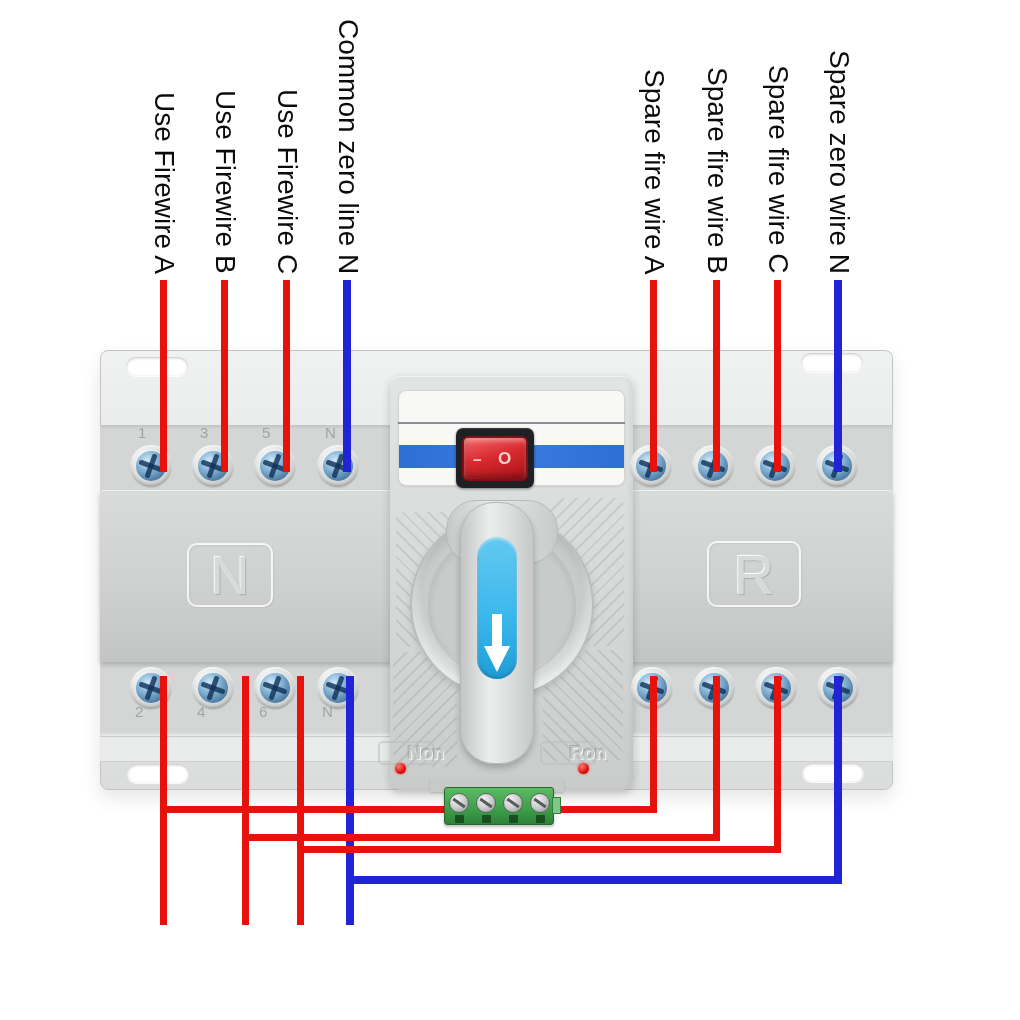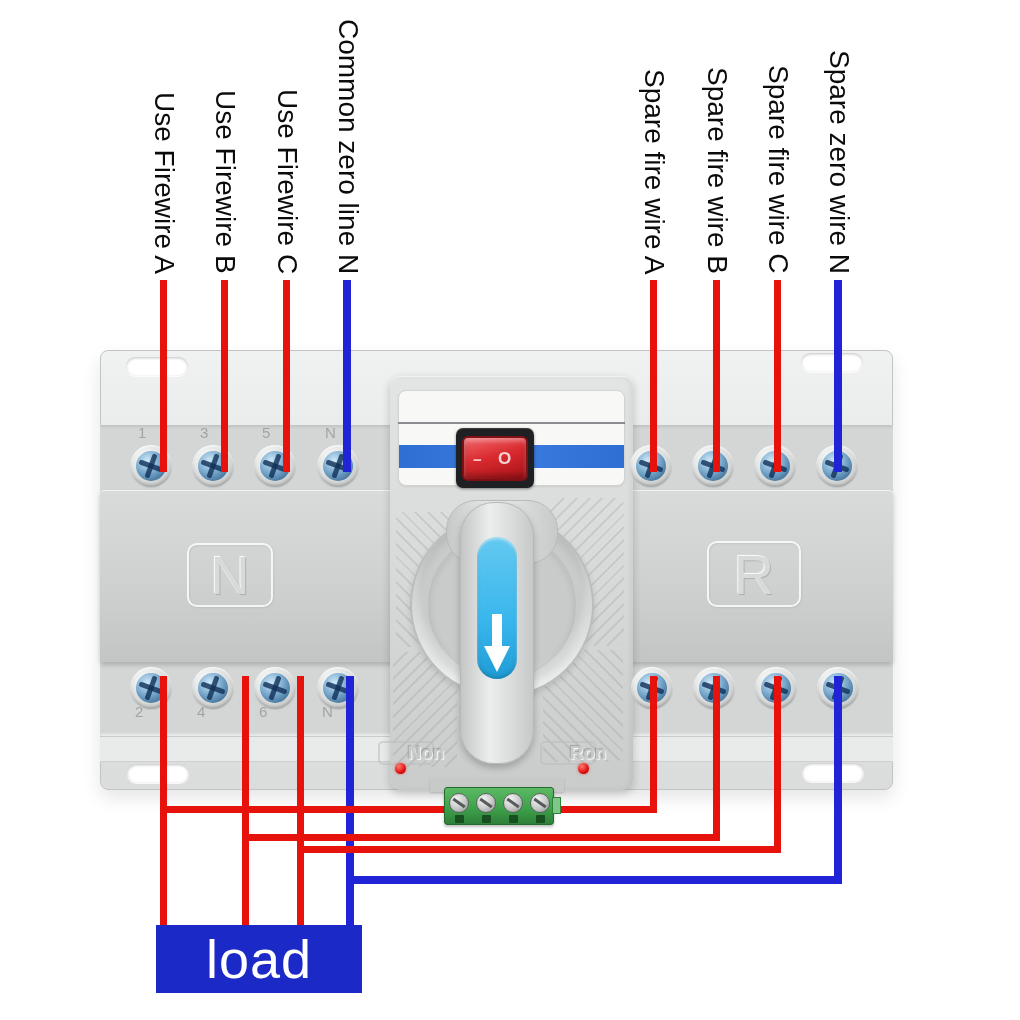--- a/index.html
+++ b/index.html
@@ -240,23 +240,20 @@
     <div class="gscrew" style="left:31px;top:5px;"></div>
     <div class="gscrew" style="left:58px;top:5px;"></div>
     <div class="gscrew" style="left:85px;top:5px;"></div>
     <div class="ghole" style="left:10px;top:27px;"></div>
     <div class="ghole" style="left:37px;top:27px;"></div>
     <div class="ghole" style="left:64px;top:27px;"></div>
     <div class="ghole" style="left:91px;top:27px;"></div>
   </div>
   <div class="gtab"></div>
 
-  <div class="load">
-      <span style="position:static;">load</span>
-    </div>
 
   <div class="vlabel" style="left:146px;">Use Firewire A</div>
   <div class="vlabel" style="left:207px;">Use Firewire B</div>
   <div class="vlabel" style="left:269px;">Use Firewire C</div>
   <div class="vlabel" style="left:330px;">Common zero line N</div>
   <div class="vlabel" style="left:636px;">Spare fire wire A</div>
   <div class="vlabel" style="left:699px;">Spare fire wire B</div>
   <div class="vlabel" style="left:760px;">Spare fire wire C</div>
   <div class="vlabel" style="left:821px;">Spare zero wire N</div>
 

